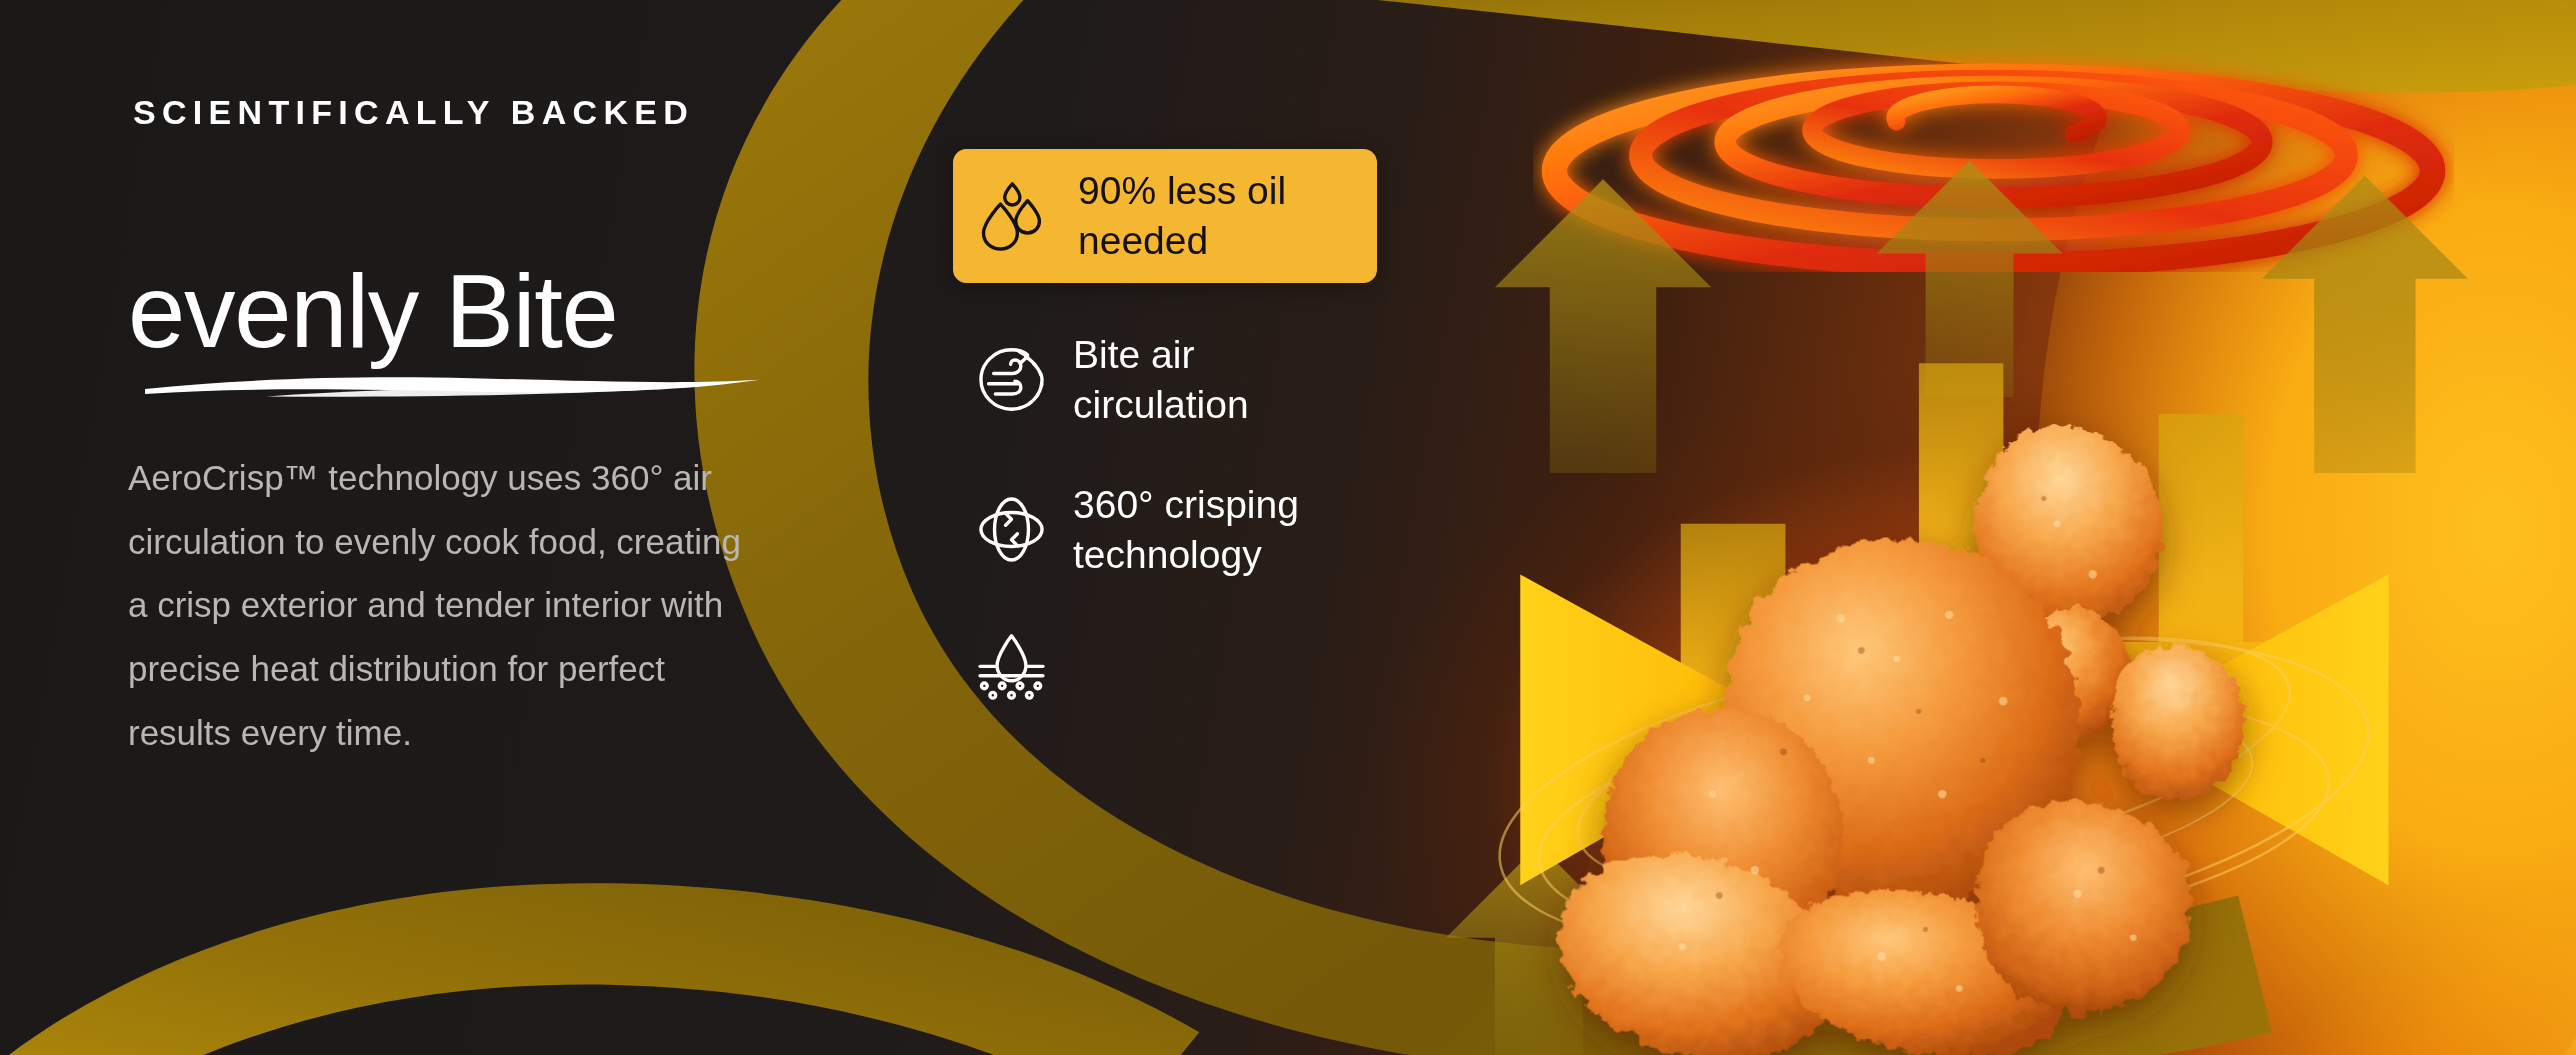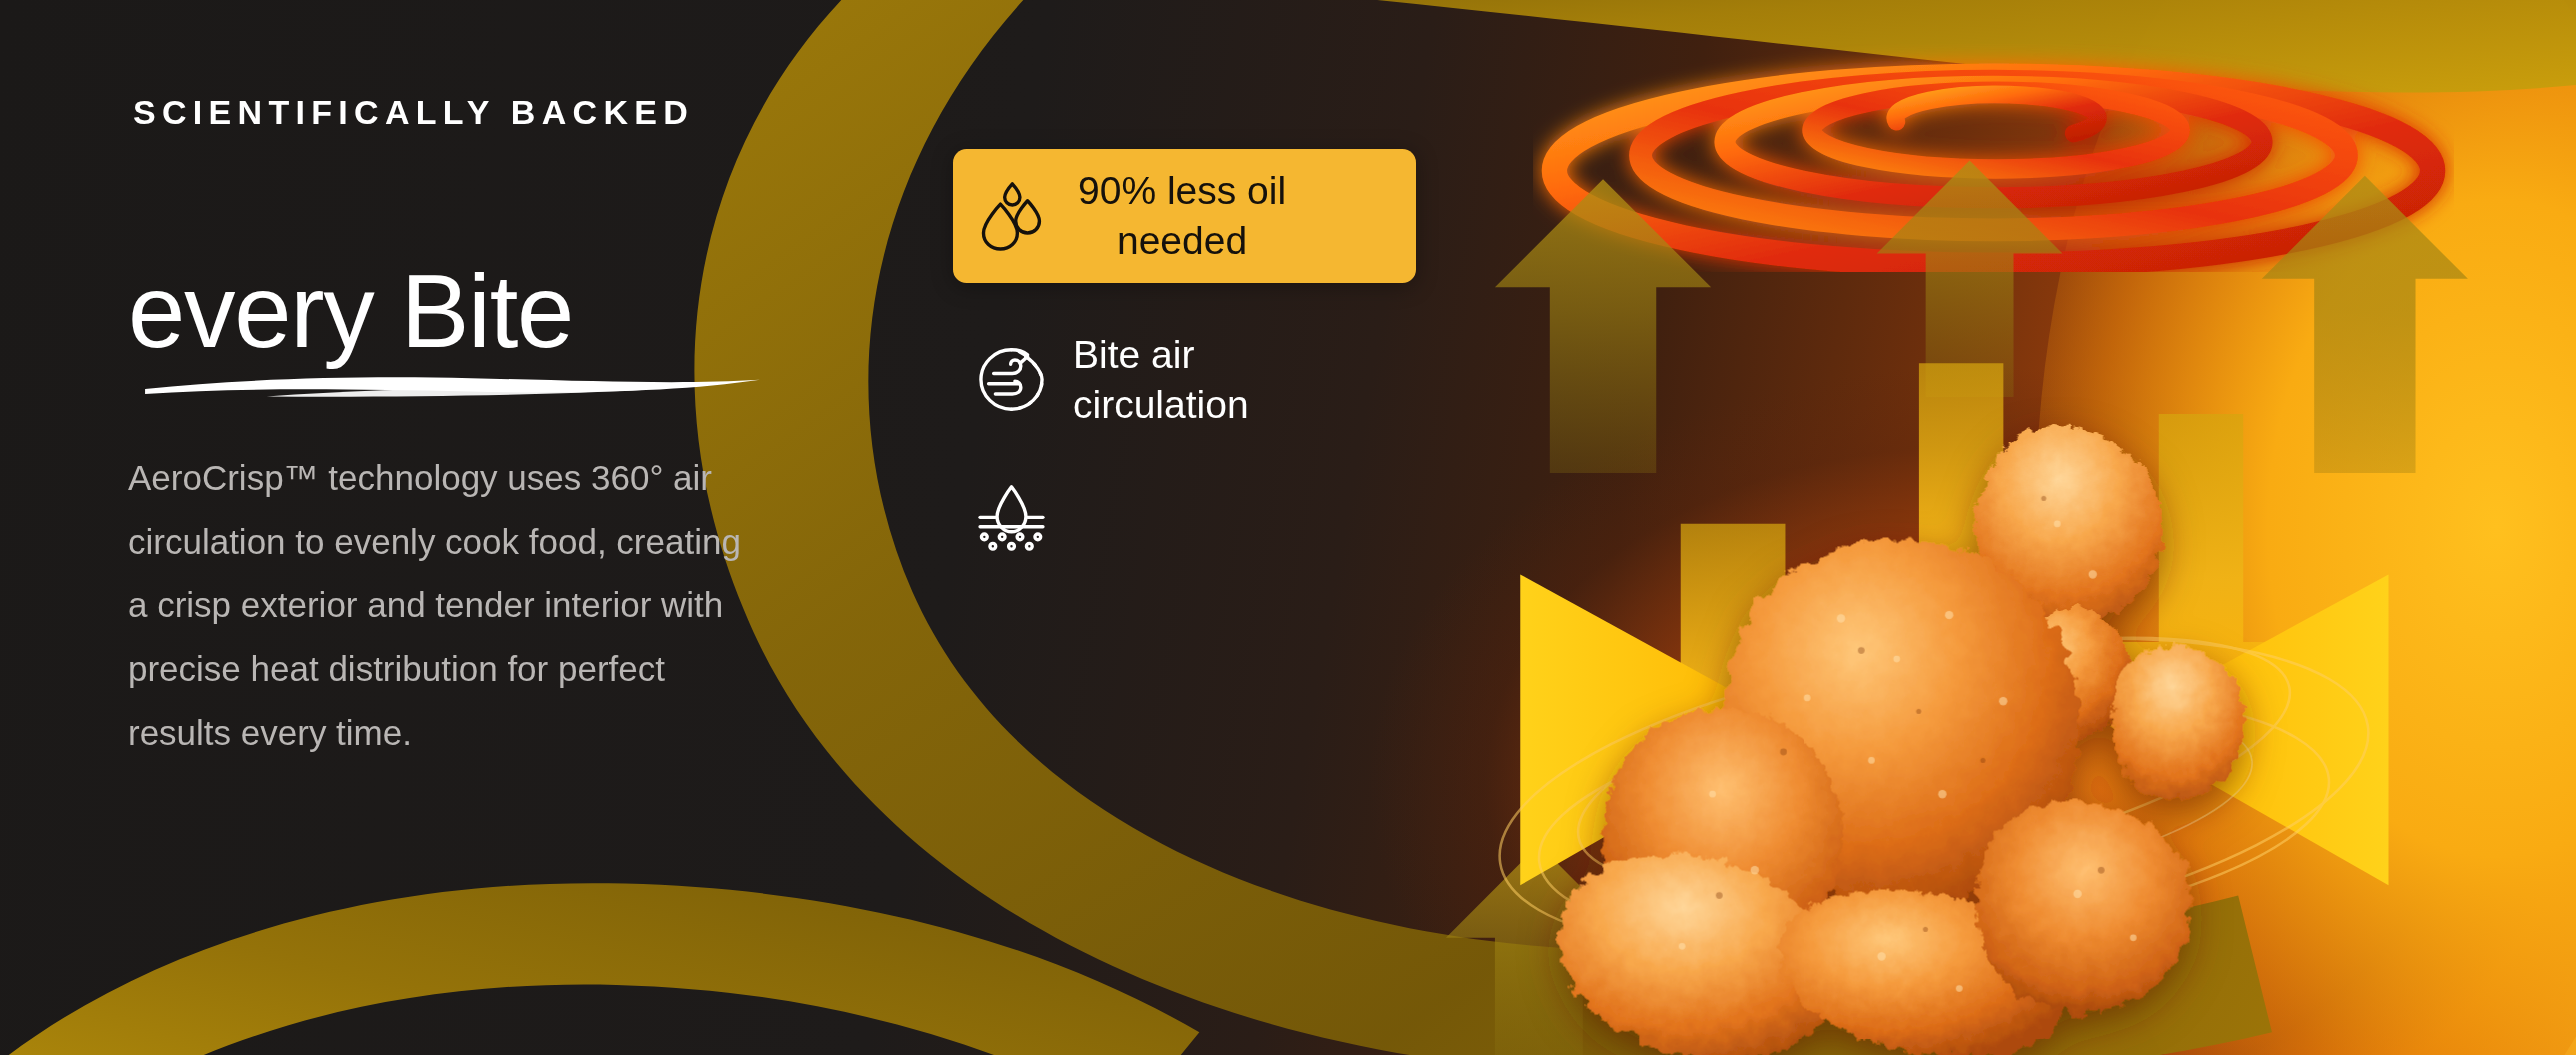--- a/index.html
+++ b/index.html
@@ -120,24 +120,23 @@
     display: flex;
     align-items: center;
     gap: 25px;
     margin-bottom: 18.6px;
     padding: 17px 29px 17px 22px;
     border-radius: 13.5px;
     box-sizing: border-box;
   }
   .feature.highlight {
     background: #f5b731;
-    width: 463px;
+    width: 424px;
     margin-bottom: 37px;
     box-shadow: 0 3.4px 22px rgba(0,0,0,0.30);
-    text-align: center;
   }
   .feature.plain {
     padding: 10px 22px 10px 22px;
     margin-bottom: 30px;
   }
 
   .feature .ficon {
     flex: 0 0 auto;
     width: 78px;
     height: 78px;
@@ -425,21 +424,21 @@
         <circle cx="728" cy="560" r="4"></circle>
           <circle cx="660" cy="120" r="3"></circle>
       </g>
     </svg>
   </div>
 
   <div class="left-col">
 
     <div class="eyebrow">SCIENTIFICALLY BACKED</div>
 
-    <h1 class="headline"><br><span>every Bite</span></h1>
+    <h1 class="headline"><br><span>evenly Bite</span></h1>
 
     <div class="underline-wrap">
       <svg width="625" height="30" viewBox="0 0 740 36" preserveAspectRatio="none">
         <path d="M6,24 C120,12 250,8 392,11 C520,14 640,19 734,13
                  C642,27 520,30 392,27 C250,24 120,22 6,30 Z" fill="#ffffff"></path>
         <path d="M150,33 C280,23 430,21 600,25 C470,32 300,34 150,33 Z" fill="#ffffff" opacity="0.92"></path>
       </svg>
     </div>
 
     <p class="paragraph">AeroCrisp™ technology uses 360° air circulation to evenly cook food, creating a crisp exterior and tender interior with precise heat distribution for perfect results every time.</p>
@@ -469,20 +468,32 @@
           <path d="M60,16 C72,24 79,37 79,43 C79,62 63,78 43,78" stroke-dasharray="2 11"></path>
           <path d="M22,36 L44,36 C50,36 54,32 54,27 C54,23 51,20 47,20 C44,20 42,22 42,25"></path>
           <path d="M16,48 L52,48"></path>
           <path d="M24,60 L44,60 C50,60 54,57 54,52 C54,48 51,45 47,45"></path>
         </svg>
       </span>
       <span class="flabel">Bite air
 circulation</span>
     </div>
 
+    <div class="feature plain">
+      <span class="ficon">
+        <svg width="73" height="73" viewBox="0 0 86 86" fill="none" stroke="#ffffff" stroke-width="4" stroke-linecap="round" stroke-linejoin="round">
+          <ellipse cx="43" cy="43" rx="20" ry="36"></ellipse>
+          <ellipse cx="43" cy="43" rx="36" ry="20"></ellipse>
+          <path d="M36,24 L43,31 L36,38"></path>
+          <path d="M50,62 L43,55 L50,48"></path>
+        </svg>
+      </span>
+      <span class="flabel">360° crisping
+technology</span>
+    </div>
 
     <div class="feature plain">
       <span class="ficon">
         <svg width="73" height="73" viewBox="0 0 86 86" fill="none" stroke="#ffffff" stroke-width="4" stroke-linecap="round" stroke-linejoin="round">
           <path d="M43,8 C43,8 60,30 60,43 C60,53 52,61 43,61 C34,61 26,53 26,43 C26,30 43,8 43,8 Z"></path>
           <path d="M6,44 L24,44"></path>
           <path d="M62,44 L80,44"></path>
           <path d="M6,55 L80,55"></path>
           <circle cx="11" cy="67" r="3.4"></circle>
           <circle cx="32" cy="67" r="3.4"></circle>

